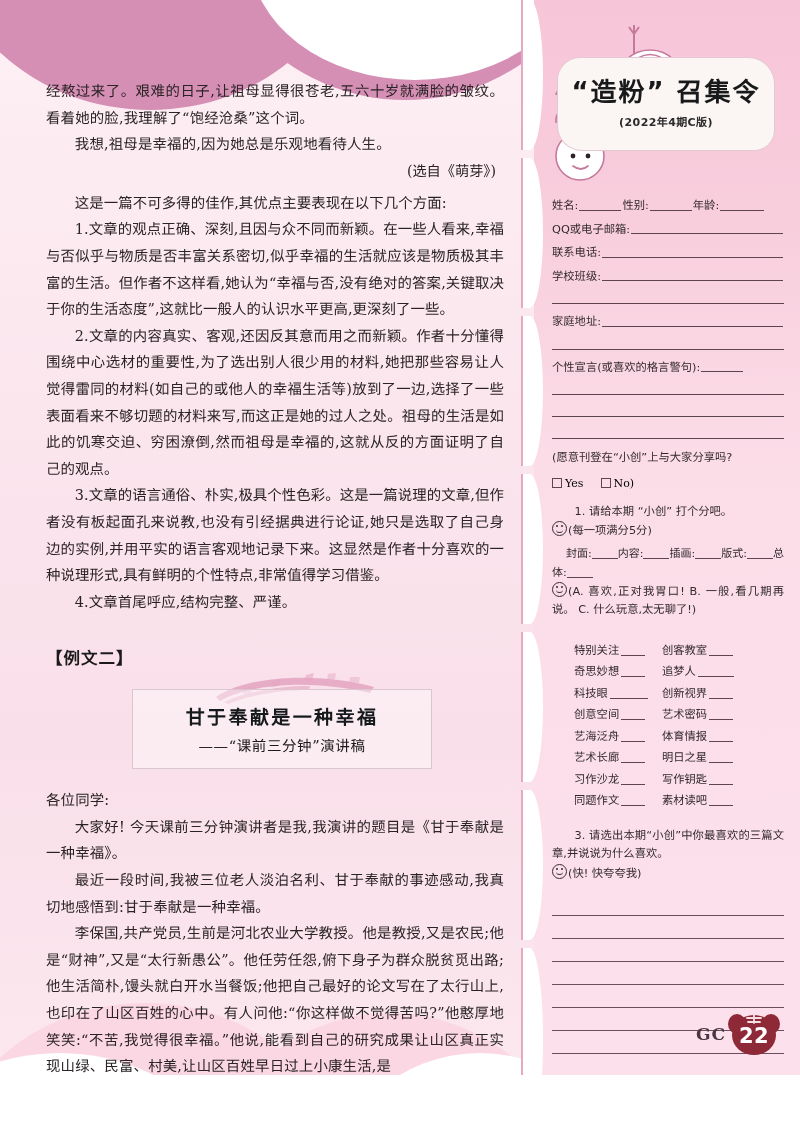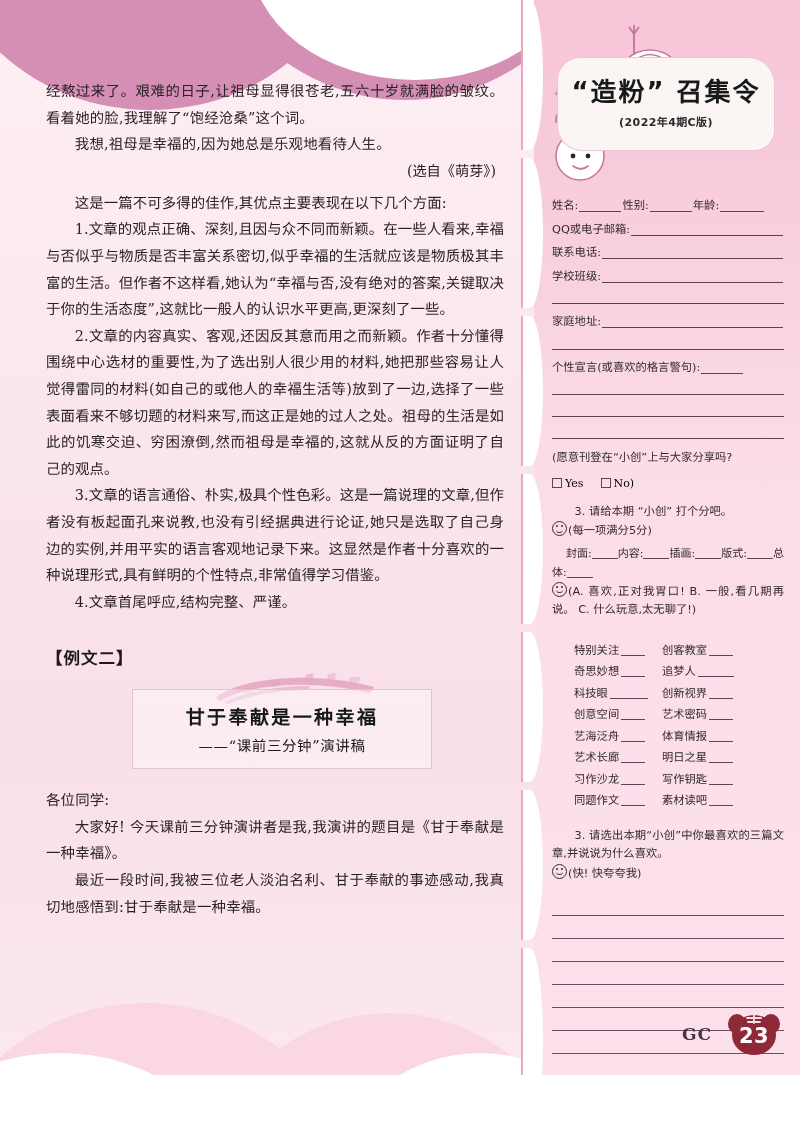--- a/index.html
+++ b/index.html
@@ -139,21 +139,21 @@
     font-weight:bold;font-size:11px;color:#2a2a2c;letter-spacing:.4px;margin:0;
   }
 
   #form{
     position:absolute;top:196px;left:0;width:266px;
     padding:0 16px 0 18px;box-sizing:border-box;
   }
   .frow{
     font-family:"DejaVu Sans","Liberation Sans",sans-serif;
     font-size:11.3px;color:#332a2e;
-    display:flex;align-items:flex-end;
+    display:flex;align-items:center;
     margin:0 0 7.5px;white-space:nowrap;
   }
   .flabel{flex:none;}
   .fline{
     flex:1 1 auto;border-bottom:1.3px solid #5e4450;
     height:12px;margin:0 1px;min-width:18px;
   }
   .fline.w1{flex:0 0 42px;}
   .fline.w2{flex:0 0 44px;}
   .blankline{
@@ -210,21 +210,21 @@
   .col-list li .uline{width:24px;margin-left:2px;}
 
   .write-lines{margin-top:10px;}
   .write-lines div{
     border-bottom:1.5px solid #6b4f5c;height:22px;
   }
 
   
   #footer{
     position:absolute;bottom:18px;right:18px;
-    display:flex;align-items:center;gap:14px;z-index:8;
+    display:flex;align-items:center;z-index:8;
   }
   .gc-mark{
     font-family:"DejaVu Serif","Liberation Serif",serif;
     font-size:17px;color:#4a3540;letter-spacing:1px;font-weight:bold;
   }
   .page-badge{position:relative;width:56px;height:46px;}
   .page-num{
     position:absolute;left:0;right:0;top:13px;text-align:center;
     font-family:"DejaVu Sans","Liberation Sans",sans-serif;
     font-weight:bold;font-size:21px;color:#ffffff;letter-spacing:.5px;
@@ -280,20 +280,21 @@
           <p class="title-main">甘于奉献是一种幸福</p>
           <p class="title-sub">——“课前三分钟”演讲稿</p>
         </div>
       </div>
 
       <div class="gap-md"></div>
 
       <p class="para">各位同学:</p>
       <p class="para indent">大家好! 今天课前三分钟演讲者是我,我演讲的题目是《甘于奉献是一种幸福》。</p>
       <p class="para indent">最近一段时间,我被三位老人淡泊名利、甘于奉献的事迹感动,我真切地感悟到:甘于奉献是一种幸福。</p>
+      <p class="para indent">李保国,共产党员,生前是河北农业大学教授。他是教授,又是农民;他是“财神”,又是“太行新愚公”。他任劳任怨,俯下身子为群众脱贫觅出路;他生活简朴,馒头就白开水当餐饭;他把自己最好的论文写在了太行山上,也印在了山区百姓的心中。有人问他:“你这样做不觉得苦吗?”他憨厚地笑笑:“不苦,我觉得很幸福。”他说,能看到自己的研究成果让山区真正实现山绿、民富、村美,让山区百姓早日过上小康生活,是</p>
     </div>
   </div>
 
   <div id="spine">
     <div class="spine-notch" style="top:0;height:150px;"></div>
     <div class="spine-notch" style="top:158px;height:150px;"></div>
     <div class="spine-notch" style="top:316px;height:150px;"></div>
     <div class="spine-notch" style="top:474px;height:150px;"></div>
     <div class="spine-notch" style="top:632px;height:150px;"></div>
     <div class="spine-notch" style="top:790px;height:150px;"></div>
@@ -396,21 +397,21 @@
       <div class="blankline"></div>
 
       <p class="qblock share-q">(愿意刊登在“小创”上与大家分享吗?</p>
 
       <div style="margin-bottom:6px;">
         <span class="chk"></span><span class="chk-label">Yes</span>
         <span class="chk"></span><span class="chk-label">No)</span>
       </div>
 
       <p class="qblock" style="margin-top:12px;">
-        <span class="qindent">3. 请给本期 “小创” 打个分吧。</span>
+        <span class="qindent">1. 请给本期 “小创” 打个分吧。</span>
       </p>
       <p class="qblock" style="margin:0;">
         <span class="smiley"><i></i></span><span>(每一项满分5分)</span>
       </p>
       <p class="score-row">
         &nbsp;&nbsp;&nbsp;&nbsp;<span>封面:</span><span class="uline"></span><span>内容:</span><span class="uline"></span><span>插画:</span><span class="uline"></span><span>版式:</span><span class="uline"></span><span>总体:</span><span class="uline"></span>
       </p>
 
       <p class="qblock" style="margin:0;">
         <span class="smiley"><i></i></span><span>(A. 喜欢,正对我胃口! B. 一般,看几期再说。 C. 什么玩意,太无聊了!)</span>
@@ -466,17 +467,17 @@
           <ellipse cx="11" cy="13" rx="9" ry="10"></ellipse>
           <ellipse cx="45" cy="13" rx="9" ry="10"></ellipse>
           <ellipse cx="28" cy="24" rx="22" ry="20"></ellipse>
         </g>
         <g stroke="#f3dfe4" stroke-width="1.8" stroke-linecap="round" fill="none">
           <path d="M28 4 L28 12"></path>
           <path d="M21 7 L35 7"></path>
           <path d="M22 11 L34 11"></path>
         </g>
       </svg>
-      <span class="page-num">23</span>
+      <span class="page-num">22</span>
     </div>
   </div>
 
 </div>
 
 </body></html>

